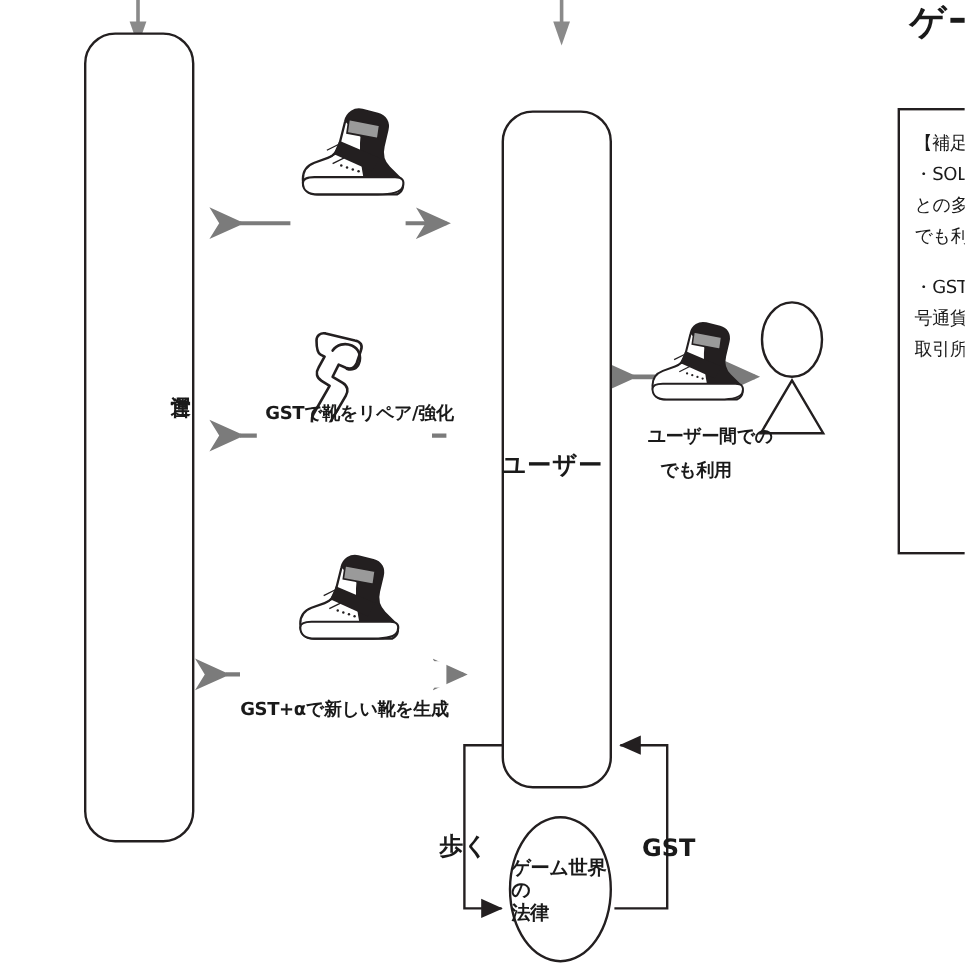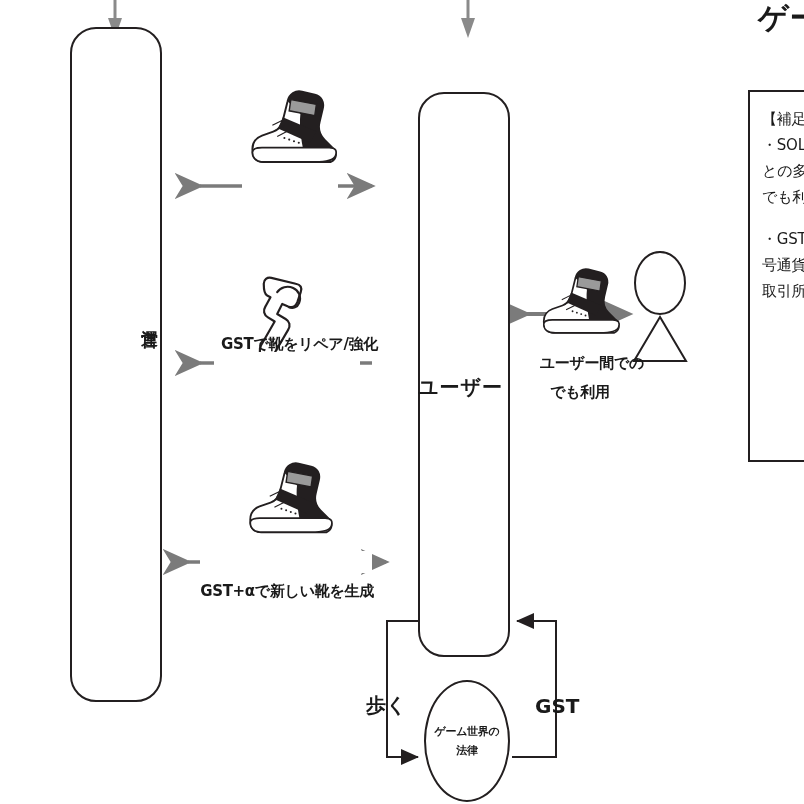--- a/index.html
+++ b/index.html
@@ -90,24 +90,24 @@
     position: absolute;
     border: 2px solid #231f20;
     border-radius: 50%;
     background: #ffffff;
     box-sizing: border-box;
     display: flex;
     align-items: center;
     justify-content: center;
   }
   .ellipse-text {
-    font-size: 11px;
+    font-size: 16px;
     font-weight: 700;
     line-height: 19px;
-    text-align: center;
+    text-align: left;
     letter-spacing: -0.3px;
   }
 
   .loop-label {
     position: absolute;
     font-size: 20px;
     font-weight: 700;
     white-space: nowrap;
   }
 

